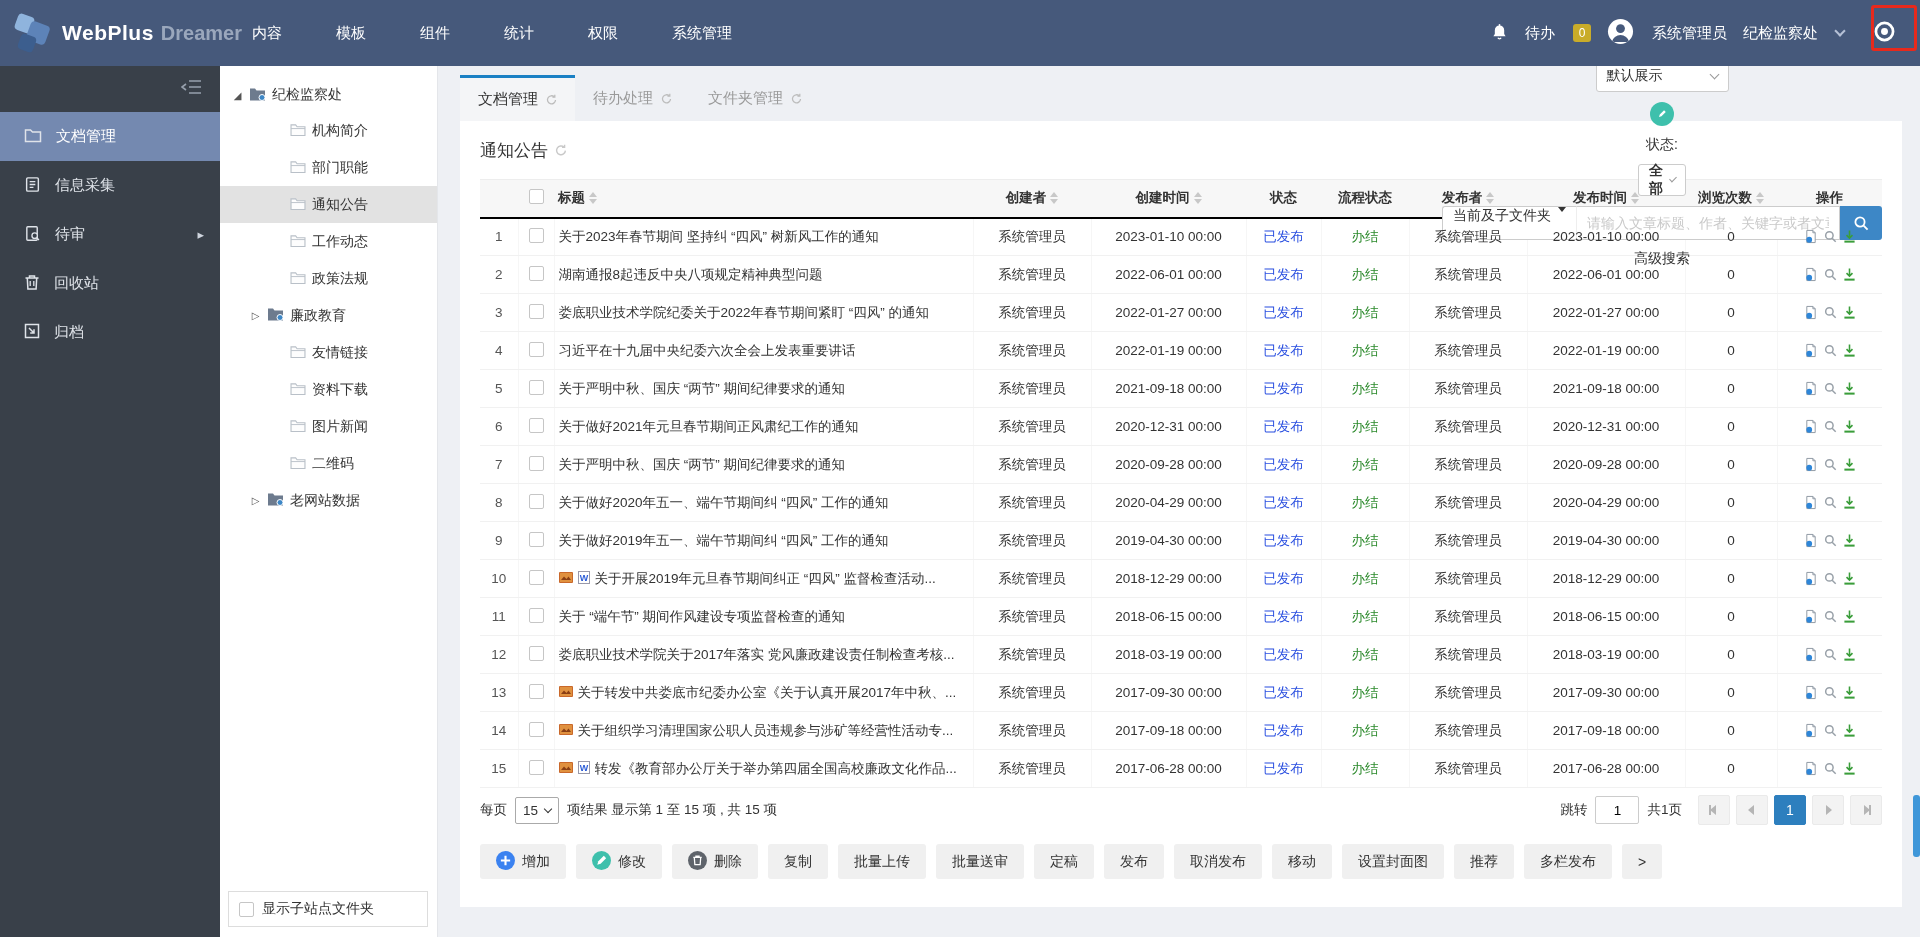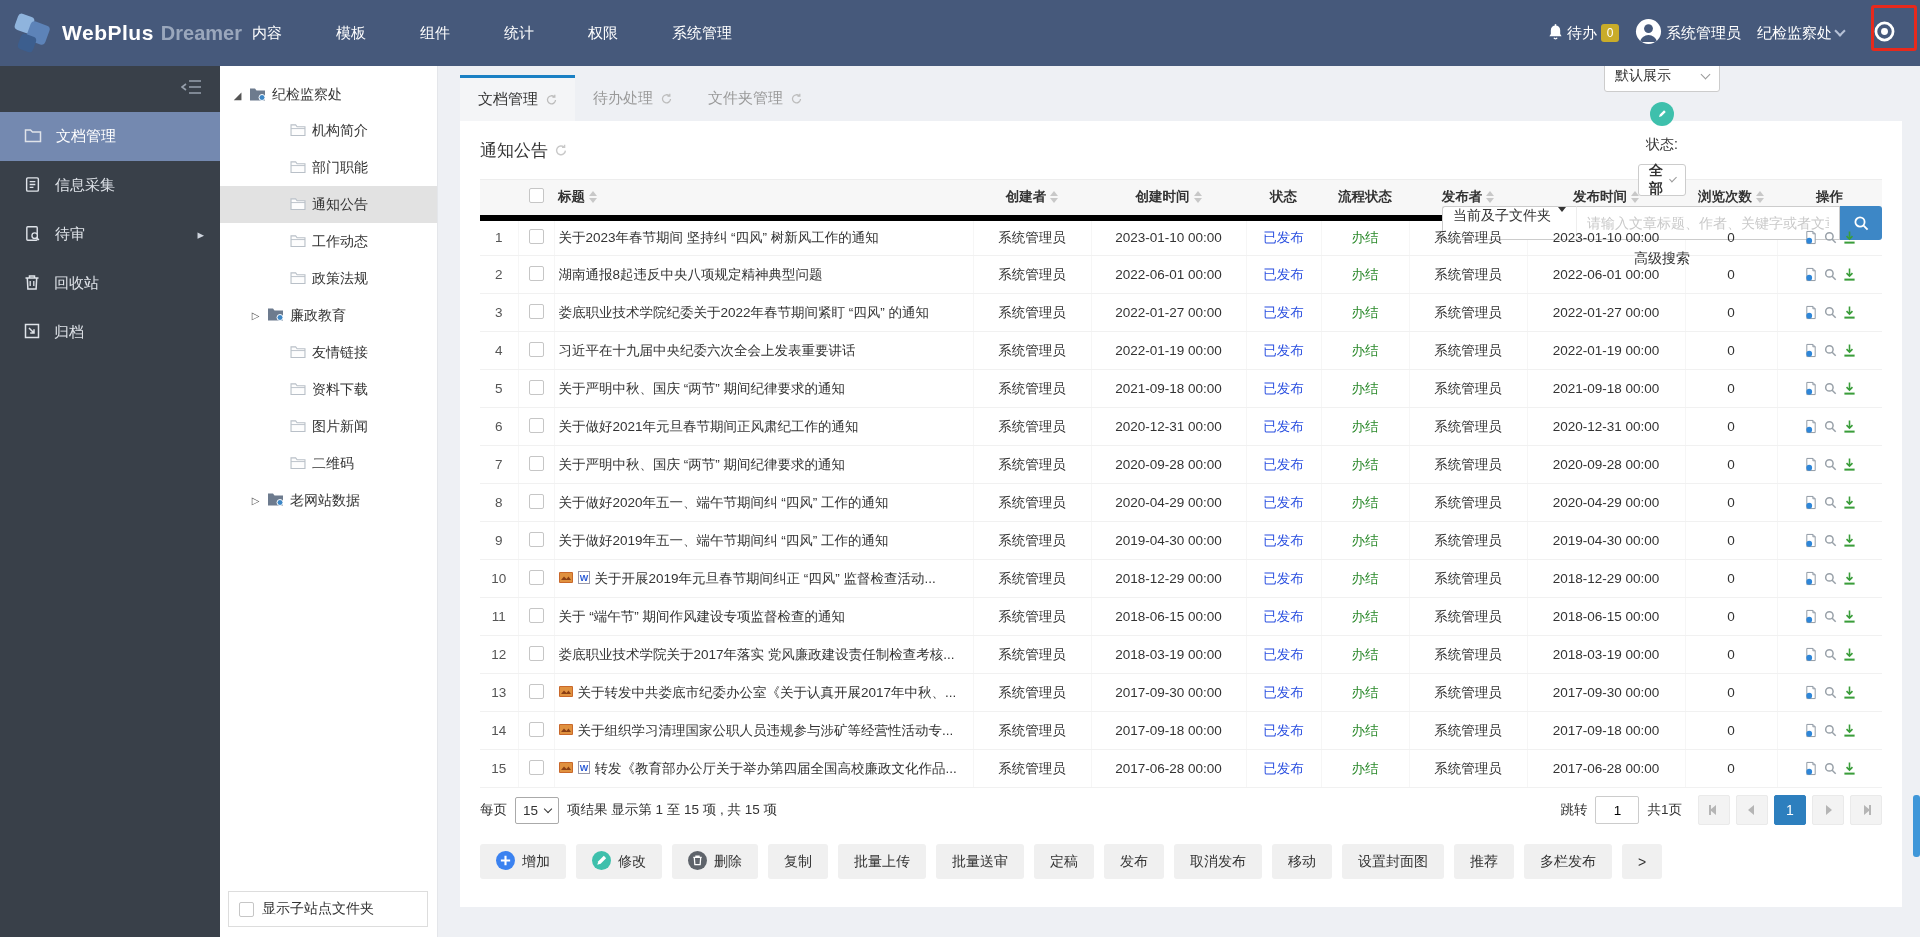--- a/index.html
+++ b/index.html
@@ -11,21 +11,21 @@
   .logo-mark { position:relative; width:44px; height:44px; margin-right:8px; }
   .logo-mark i { position:absolute; border-radius:4px; transform:rotate(20deg); }
   .logo-mark i.p1 { width:17px; height:17px; background:#8fb4dd; left:4px; top:4px; }
   .logo-mark i.p2 { width:20px; height:20px; background:#5d83b8; left:16px; top:12px; }
   .logo-mark i.p3 { width:16px; height:16px; background:#3c5e8e; left:7px; top:24px; }
   .brand { color:#fff; font-size:21px; font-weight:bold; letter-spacing:.5px; }
   .brand-suffix { color:#9aa7bc; font-size:20px; margin-left:7px; font-weight:bold; }
   .topnav { display:flex; align-items:center; gap:54px; margin-left:10px; }
   .nav-item { color:#fff; font-size:15px; cursor:pointer; }
   .topbar-right { margin-left:auto; display:flex; align-items:center; gap:16px; color:#fff; font-size:15px; }
-  .todo-wrap { display:flex; align-items:center; gap:4px; }
+  .todo-wrap { display:flex; align-items:center; gap:18px; }
   .todo-badge { background:#c9ac29; color:#fff; font-size:12px; min-width:18px; height:18px; border-radius:3px; display:flex; align-items:center; justify-content:center; padding:0 4px; }
   .site-caret { width:8px; height:8px; border-right:2px solid #b6c1d6; border-bottom:2px solid #b6c1d6; transform:rotate(45deg); margin:-4px 2px 0 0; }
   .eye-wrap { width:44px; height:44px; display:flex; align-items:center; justify-content:center; position:relative; }
   .red-annotation { position:absolute; top:5px; right:3px; width:46px; height:46px; border:3px solid #e8291c; border-radius:3px; pointer-events:none; }
 
   
   .app { display:flex; height:871px; }
 
   
   .sidebar { width:220px; background:#394049; flex-shrink:0; display:flex; flex-direction:column; }
@@ -51,34 +51,34 @@
   .tab { height:46px; display:flex; align-items:center; gap:8px; padding:0 18px; font-size:15px; color:#9a9a9a; cursor:pointer; }
   .tab.active { background:#f4f5f7; border-top:3px solid #1a80c4; color:#333; height:46px; }
   .card { background:#fff; height:786px; padding:0 20px; }
 
   
   .filterbar { height:58px; display:flex; align-items:center; }
   .folder-title { font-size:17px; color:#333; display:flex; align-items:center; gap:7px; }
   .filter-right { margin-left:auto; display:flex; align-items:center; gap:10px; font-size:14px; color:#333;flex-direction:column; }
   .sel { height:32px; border:1px solid #ccc; border-radius:3px; background:#fff; display:flex; align-items:center; padding:0 10px; gap:8px; cursor:pointer; font-size:14px; color:#333; }
   .sel .caret { width:7px; height:7px; border-right:1px solid #999; border-bottom:1px solid #999; transform:rotate(45deg); margin-top:-4px; margin-left:auto; }
-  .sel.view { width:116px; }
+  .sel.view { width:133px; }
   .sel.status { width:48px;font-weight:bold; }
   .circle-btn { width:24px; height:24px; border-radius:50%; background:#3ec0ac; display:flex; align-items:center; justify-content:center; cursor:pointer; }
   .search-group { display:flex; align-items:stretch; height:34px; }
   .scope-sel { border:1px solid #ccc; border-right:none; border-radius:3px 0 0 3px; background:#fff; display:flex; align-items:flex-start; gap:7px; padding:0 10px; font-size:14px; cursor:pointer; }
   .scope-sel .tri-dn { width:0; height:0; border-left:4px solid transparent; border-right:4px solid transparent; border-top:5px solid #333; }
   .search-input { width:264px; border:1px solid #ccc; border-left:1px solid #eee; padding:0 10px; font-size:14px; outline:none; font-family:"Liberation Sans",sans-serif; }
   .search-input::placeholder { color:#c9c9c9; }
   .search-btn { width:42px; background:#3d87c6; border:none; border-radius:0 3px 3px 0; display:flex; align-items:center; justify-content:center; cursor:pointer; }
   .adv-link { cursor:pointer; }
 
   
   table { width:100%; border-collapse:collapse; table-layout:fixed; font-size:13.5px; color:#333; }
-  thead th { background:#f7f7f7; height:38px; font-weight:bold; border-top:1px solid #ededed; border-bottom:6px solid #000000; padding:0 4px; }
+  thead th { background:#f7f7f7; height:38px; font-weight:bold; border-top:1px solid #ededed; border-bottom:2px solid #000000; padding:0 4px; }
   tbody td { height:38px; border-bottom:1px solid #f1f1f1; border-right:1px solid #f6f6f6; padding:0 4px; overflow:hidden; white-space:nowrap; }
   tbody td:last-child { border-right:none; }
   th .th-in { display:flex; align-items:center; justify-content:center; gap:4px; }
   th.c-title .th-in { justify-content:flex-start; }
   .c-num { width:38px; text-align:center; color:#555; }
   .c-check { width:36px; text-align:center; }
   .c-creator { width:118px; text-align:center; }
   .c-created { width:155px; text-align:center; }
   .c-status { width:75px; text-align:center; }
   .c-flow { width:88px; text-align:center; }

